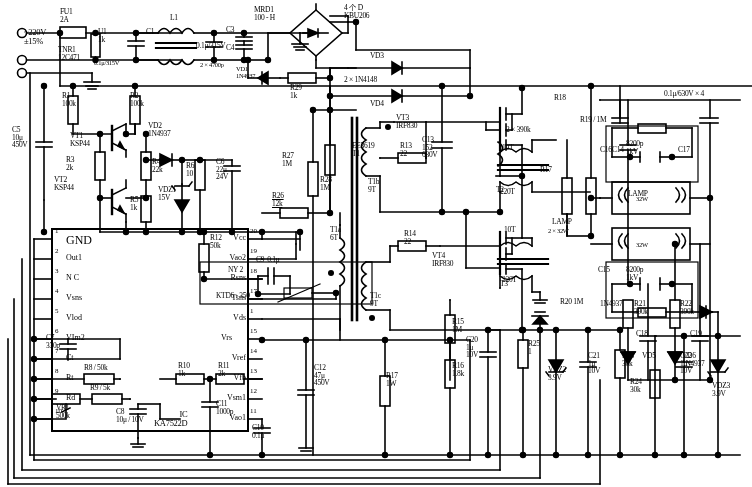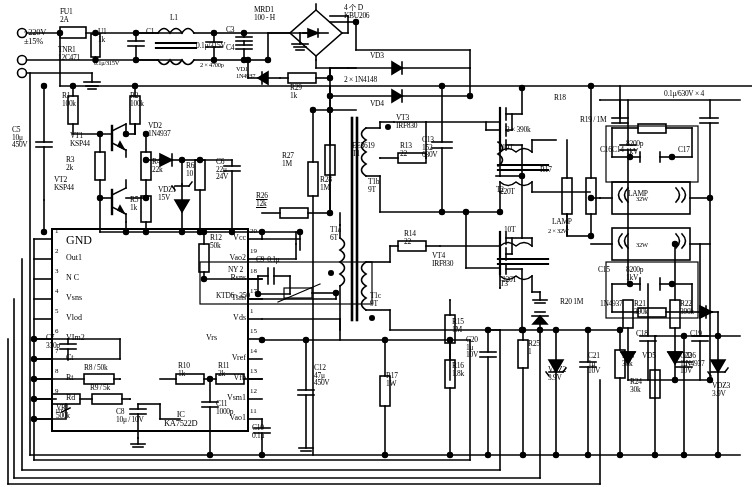--- a/index.html
+++ b/index.html
@@ -769,36 +769,36 @@
   <div class="lbl s7" style="left:186px;top:162px;">R6
 10</div>
   <div class="lbl s7" style="left:216px;top:158px;">C6
 22μ
 24V</div>
   <div class="lbl s7" style="left:148px;top:122px;">VD2
 1N4937</div>
   <div class="lbl s7" style="left:158px;top:186px;">VDZ1
 15V</div>
 
-  <div class="lbl s8" style="left:154px;top:410px;text-align:center;margin-left:10px;">IC
+  <div class="lbl s8" style="left:154px;top:410px;text-align:right;">IC
 KA7522D</div>
   <div class="lbl s7" style="left:46px;top:334px;">C7
 330p</div>
   <div class="lbl s7" style="left:84px;top:364px;">R8 / 50k</div>
   <div class="lbl s7" style="left:90px;top:384px;">R9 / 5k</div>
   <div class="lbl s7" style="left:56px;top:404px;">VR1
 500k</div>
   <div class="lbl s7" style="left:116px;top:408px;">C8
 10μ / 10V</div>
   <div class="lbl s7" style="left:256px;top:256px;">C9  0.1μ</div>
   <div class="lbl s7" style="left:228px;top:266px;">NY 2</div>
   <div class="lbl s7" style="left:216px;top:292px;">KTD6 - 350</div>
   <div class="lbl s7" style="left:210px;top:234px;">R12
 50k</div>
-  <div class="lbl s7" style="left:256px;top:192px;text-decoration:underline;">R26
+  <div class="lbl s7" style="left:272px;top:192px;text-decoration:underline;">R26
 12k</div>
   <div class="lbl s7" style="left:282px;top:152px;">R27
 1M</div>
   <div class="lbl s7" style="left:320px;top:176px;">R28
 1M</div>
   <div class="lbl s7" style="left:178px;top:362px;">R10
 1k</div>
   <div class="lbl s7" style="left:218px;top:362px;">R11
 2k</div>
   <div class="lbl s7" style="left:252px;top:424px;">C10
@@ -918,21 +918,21 @@
       <div class="pin" style="left: 206px; top: 233px; font-size: 8px; text-align: right; width: 40px;">Vcc</div>
       <div class="pin" style="left: 250px; top: 247px;">19</div>
       <div class="pin" style="left: 206px; top: 253px; font-size: 8px; text-align: right; width: 40px;">Vao2</div>
       <div class="pin" style="left: 250px; top: 267px;">18</div>
       <div class="pin" style="left: 206px; top: 273px; font-size: 8px; text-align: right; width: 40px;">Rsns</div>
       <div class="pin" style="left: 250px; top: 287px;">17</div>
       <div class="pin" style="left: 206px; top: 293px; font-size: 8px; text-align: right; width: 40px;">Tsns</div>
       <div class="pin" style="left: 250px; top: 307px;">1</div>
       <div class="pin" style="left: 206px; top: 313px; font-size: 8px; text-align: right; width: 40px;">Vds</div>
       <div class="pin" style="left: 250px; top: 327px;">15</div>
-      <div class="pin" style="left: 206px; top: 333px; font-size: 8px; width: 40px;">Vrs</div>
+      <div class="pin" style="left: 192px; top: 333px; font-size: 8px; text-align: right; width: 40px;">Vrs</div>
       <div class="pin" style="left: 250px; top: 347px;">14</div>
       <div class="pin" style="left: 206px; top: 353px; font-size: 8px; text-align: right; width: 40px;">Vref</div>
       <div class="pin" style="left: 250px; top: 367px;">13</div>
       <div class="pin" style="left: 206px; top: 373px; font-size: 8px; text-align: right; width: 40px;">Vfb</div>
       <div class="pin" style="left: 250px; top: 387px;">12</div>
       <div class="pin" style="left: 206px; top: 393px; font-size: 8px; text-align: right; width: 40px;">Vsm1</div>
       <div class="pin" style="left: 250px; top: 407px;">11</div>
       <div class="pin" style="left: 206px; top: 413px; font-size: 8px; text-align: right; width: 40px;">Vao1</div>
     </div>
 

